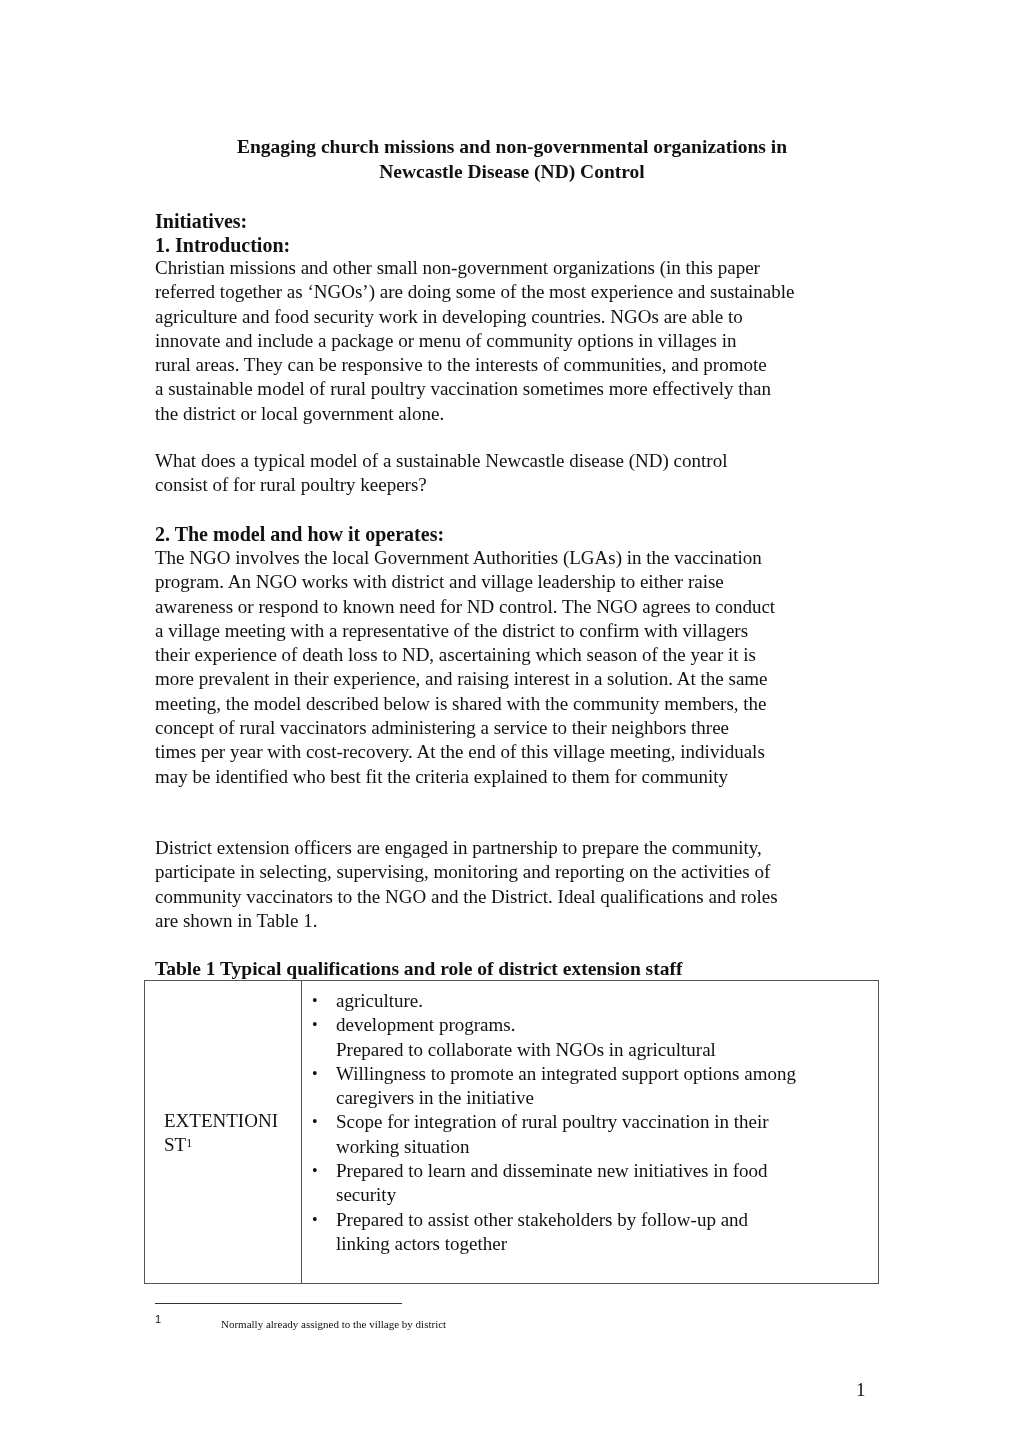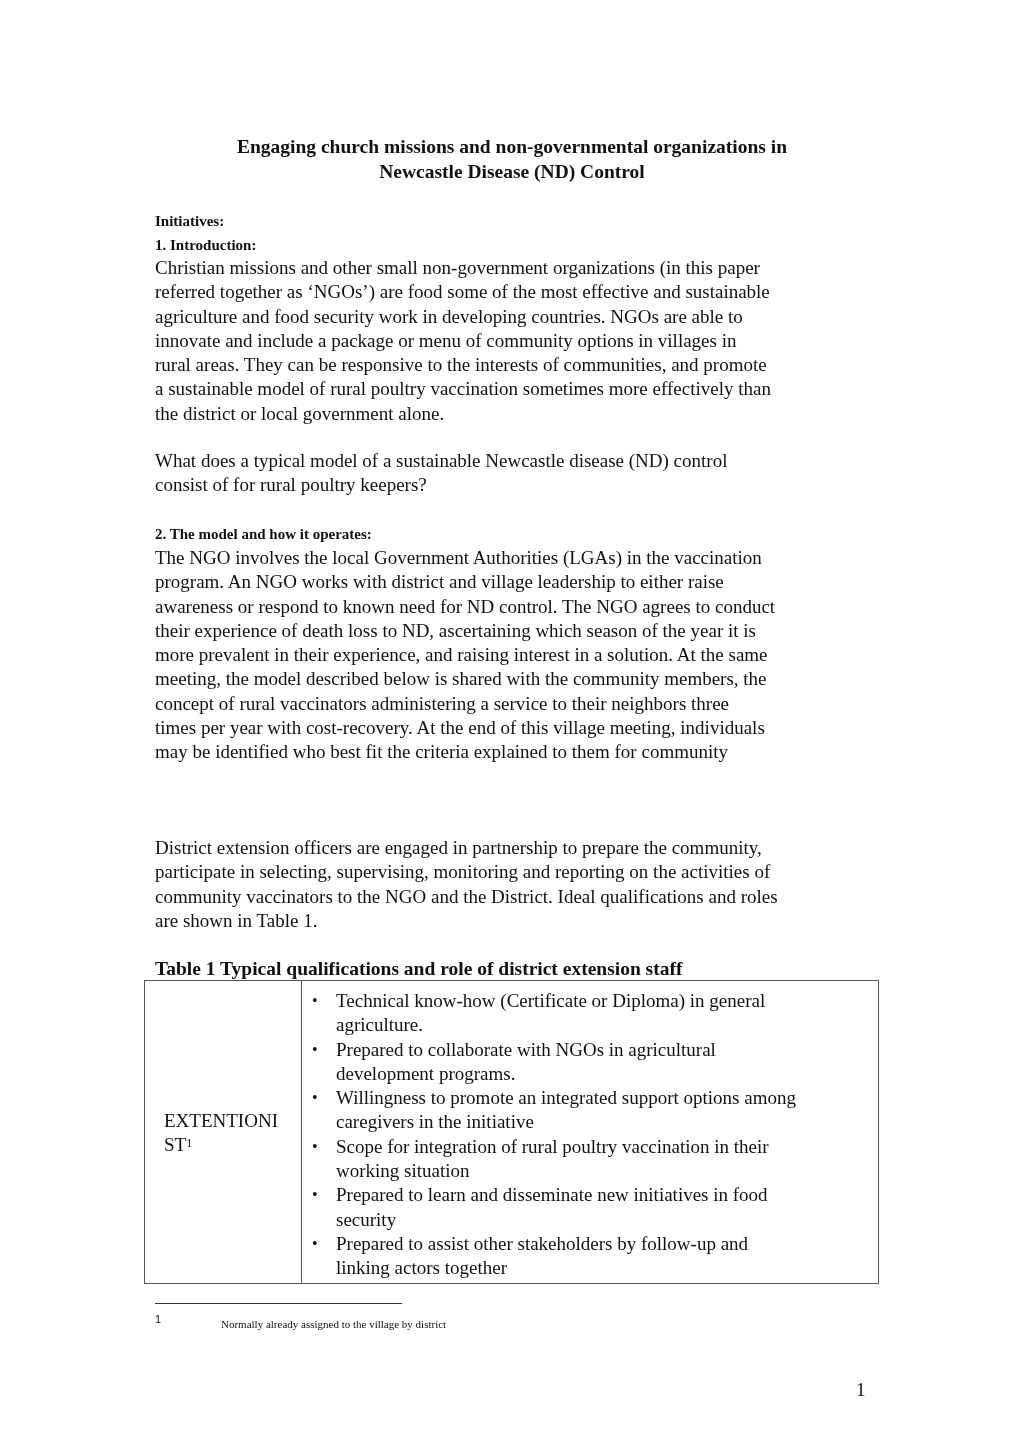--- a/index.html
+++ b/index.html
@@ -28,21 +28,21 @@
       font-weight: bold;
       font-size: 19.5px;
       line-height: 25px;
     }
     .title-line { text-align: center; white-space: nowrap; }
     .author-line { text-align: right; white-space: nowrap; }
     .heading {
       position: absolute;
       left: 155px;
       font-weight: bold;
-      font-size: 15px;
+      font-size: 20px;
       line-height: 24px;
       white-space: nowrap;
     }
     .para {
       position: absolute;
       left: 155px;
       width: 720px;
       font-size: 19px;
       line-height: 24.3px;
     }
@@ -151,39 +151,40 @@
     <div class="title-line">Engaging church missions and non-governmental organizations in</div>
     <div class="title-line">Newcastle Disease (ND) Control</div>
   </div>
 
   <div class="heading" style="top:199px;">Initiatives:</div>
 
   <div class="heading" style="top:223px;">1. Introduction:</div>
 
   <div class="para" style="top:246px;">
     <span class="ln">Christian missions and other small non-government organizations (in this paper</span>
-    <span class="ln">referred together as ‘NGOs’) are food some of the most effective and sustainable</span>
+    <span class="ln">referred together as ‘NGOs’) are doing some of the most experience and sustainable</span>
     <span class="ln">agriculture and food security work in developing countries. NGOs are able to</span>
     <span class="ln">innovate and include a package or menu of community options in villages in</span>
     <span class="ln">rural areas. They can be responsive to the interests of communities, and promote</span>
     <span class="ln">a sustainable model of rural poultry vaccination sometimes more effectively than</span>
     <span class="ln">the district or local government alone.</span>
   </div>
 
   <div class="para" style="top:439px;">
     <span class="ln">What does a typical model of a sustainable Newcastle disease (ND) control</span>
     <span class="ln">consist of for rural poultry keepers?</span>
   </div>
 
   <div class="heading" style="top:512px;">2. The model and how it operates:</div>
 
   <div class="para" style="top:536px;">
     <span class="ln">The NGO involves the local Government Authorities (LGAs) in the vaccination</span>
     <span class="ln">program. An NGO works with district and village leadership to either raise</span>
     <span class="ln">awareness or respond to known need for ND control. The NGO agrees to conduct</span>
+    <span class="ln">a village meeting with a representative of the district to confirm with villagers</span>
     <span class="ln">their experience of death loss to ND, ascertaining which season of the year it is</span>
     <span class="ln">more prevalent in their experience, and raising interest in a solution. At the same</span>
     <span class="ln">meeting, the model described below is shared with the community members, the</span>
     <span class="ln">concept of rural vaccinators administering a service to their neighbors three</span>
     <span class="ln">times per year with cost-recovery. At the end of this village meeting, individuals</span>
     <span class="ln">may be identified who best fit the criteria explained to them for community</span>
   </div>
 
   <div class="para" style="top:826px;">
     <span class="ln">District extension officers are engaged in partnership to prepare the community,</span>
@@ -198,27 +199,26 @@
     <div class="tbl-left">
       <div class="tbl-label">
         <span class="ln">EXTENTIONI</span>
         <span class="ln"><span>ST</span><sup>1</sup></span>
       </div>
     </div>
     <div class="tbl-right">
       <ul class="bullet-list">
         <li class="bullet-item">
           <span class="bullet-dot">•</span>
-          <span class="ln">Technical know-how (Certificate or Diploma) in general</span>
           <span class="ln">agriculture.</span>
         </li>
         <li class="bullet-item">
           <span class="bullet-dot">•</span>
+          <span class="ln">development programs.</span>
           <span class="ln">Prepared to collaborate with NGOs in agricultural</span>
-          <span class="ln">development programs.</span>
         </li>
         <li class="bullet-item">
           <span class="bullet-dot">•</span>
           <span class="ln">Willingness to promote an integrated support options among</span>
           <span class="ln">caregivers in the initiative</span>
         </li>
         <li class="bullet-item">
           <span class="bullet-dot">•</span>
           <span class="ln">Scope for integration of rural poultry vaccination in their</span>
           <span class="ln">working situation</span>

